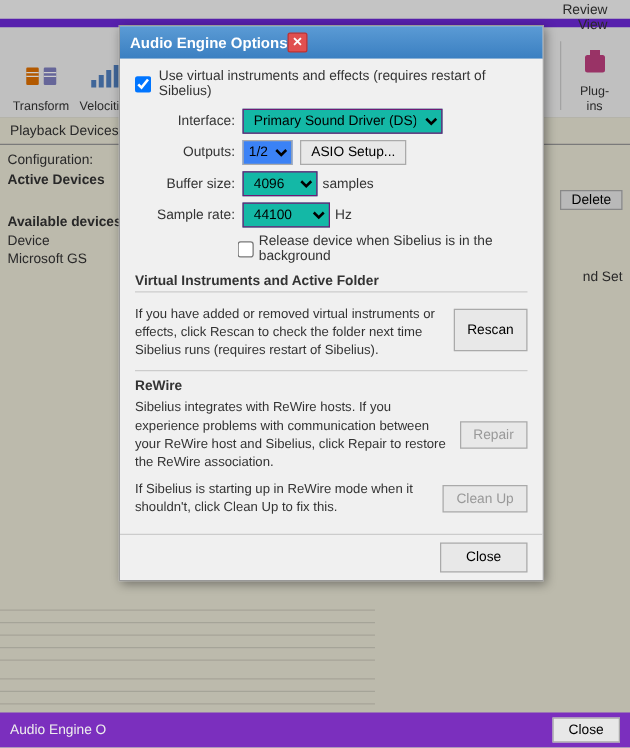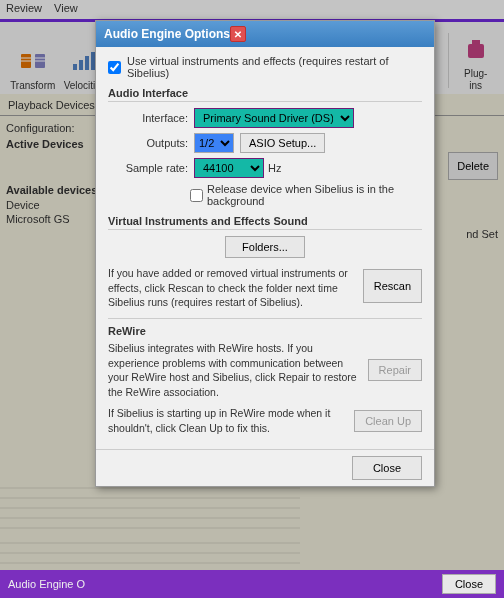--- a/index.html
+++ b/index.html
@@ -14,25 +14,26 @@
     }
 
     
     .ribbon {
       background: #f0f0f0;
       border-bottom: 1px solid #bbb;
       position: relative;
     }
     .ribbon-top {
       display: flex;
-      align-items: flex-start;
+      align-items: flex-end;
       padding: 2px 6px;
       background: #f5f5f5;
-      border-bottom: 3px solid #6d28d9;
+      border-bottom: 7px solid #6d28d9;
       height: 22px;
+      flex-direction: column;
     }
     .ribbon-top span {
       font-size: 11px;
       margin-right: 12px;
       color: #333;
       cursor: pointer;
     }
     .ribbon-icons {
       display: flex;
       align-items: flex-end;
@@ -525,21 +526,21 @@
   <div class="sub-bar">
     <span class="sub-bar-item">Playback Devices</span>
   </div>
   <div class="content-area">
     <div class="left-panel">
       <div class="config-row">
         <span class="config-label">Configuration:</span>
       </div>
       <div class="section-header">Active Devices</div>
       <div style="display:flex; justify-content:flex-end; margin-bottom:4px;">
-        <button style="font-size:11px; height:28px; padding:0 8px; border:1px solid #aaa; background:#e8e8e8; cursor:pointer;">Delete</button>
+        <button style="font-size:11px; height:16px; padding:0 8px; border:1px solid #aaa; background:#e8e8e8; cursor:pointer;">Delete</button>
       </div>
       <div class="section-header">Available devices</div>
       <div class="device-row">Device</div>
       <div class="device-row">Microsoft GS</div>
       <div style="display:flex; justify-content:flex-end; margin-top:2px;">
         <span style="font-size:11px; color:#333;">nd Set</span>
       </div>
 
       <svg class="score-bg" viewBox="0 0 300 100" preserveAspectRatio="none">
         <line x1="0" y1="20" x2="300" y2="20" stroke="#333" stroke-width="1"></line>
@@ -563,57 +564,62 @@
       <div class="dialog-close-btn">✕</div>
     </div>
 
     <div class="dialog-body">
 
       <div class="checkbox-row">
         <input type="checkbox" id="use_virtual" checked="" style="">
         <label class="checkbox-label" for="use_virtual">Use virtual instruments and effects (requires restart of Sibelius)</label>
       </div>
 
-      <div class="section-title">Audio Interface</div>
 
       <div class="form-row">
         <span class="form-label">Interface:</span>
         <select class="form-control">
           <option>Primary Sound Driver (DS)</option>
         </select>
       </div>
 
       <div class="form-row">
         <span class="form-label">Outputs:</span>
         <div class="outputs-row">
           <select class="outputs-select">
             <option>1/2</option>
           </select>
           <button class="asio-btn">ASIO Setup...</button>
         </div>
       </div>
 
+      <div class="form-row">
+        <span class="form-label">Buffer size:</span>
+        <select class="form-control" style="width:60px;">
+          <option>4096</option>
+        </select>
+        <span class="form-suffix">samples</span>
+      </div>
 
       <div class="form-row">
         <span class="form-label">Sample rate:</span>
         <select class="form-control" style="width:70px;">
           <option>44100</option>
         </select>
         <span class="form-suffix">Hz</span>
       </div>
 
 
       <div class="release-row">
         <input type="checkbox" id="release_dev" style="">
         <label class="release-label" for="release_dev">Release device when Sibelius is in the background</label>
       </div>
 
       <div class="vi-section">
-        <div class="section-title">Virtual Instruments and Effects Sound</div>
-        <button class="folders-btn">Folders...</button>
+        <div class="section-title">Virtual Instruments and Active Folder</div>
         <div class="rescan-row">
           <span class="vi-desc">If you have added or removed virtual instruments or effects, click Rescan to check the folder next time Sibelius runs (requires restart of Sibelius).</span>
           <button class="rescan-btn">Rescan</button>
         </div>
       </div>
 
       <div class="rewire-section">
         <div class="rewire-title">ReWire</div>
         <div class="rewire-block">
           <span class="rewire-text">Sibelius integrates with ReWire hosts. If you experience problems with communication between your ReWire host and Sibelius, click Repair to restore the ReWire association.</span>

